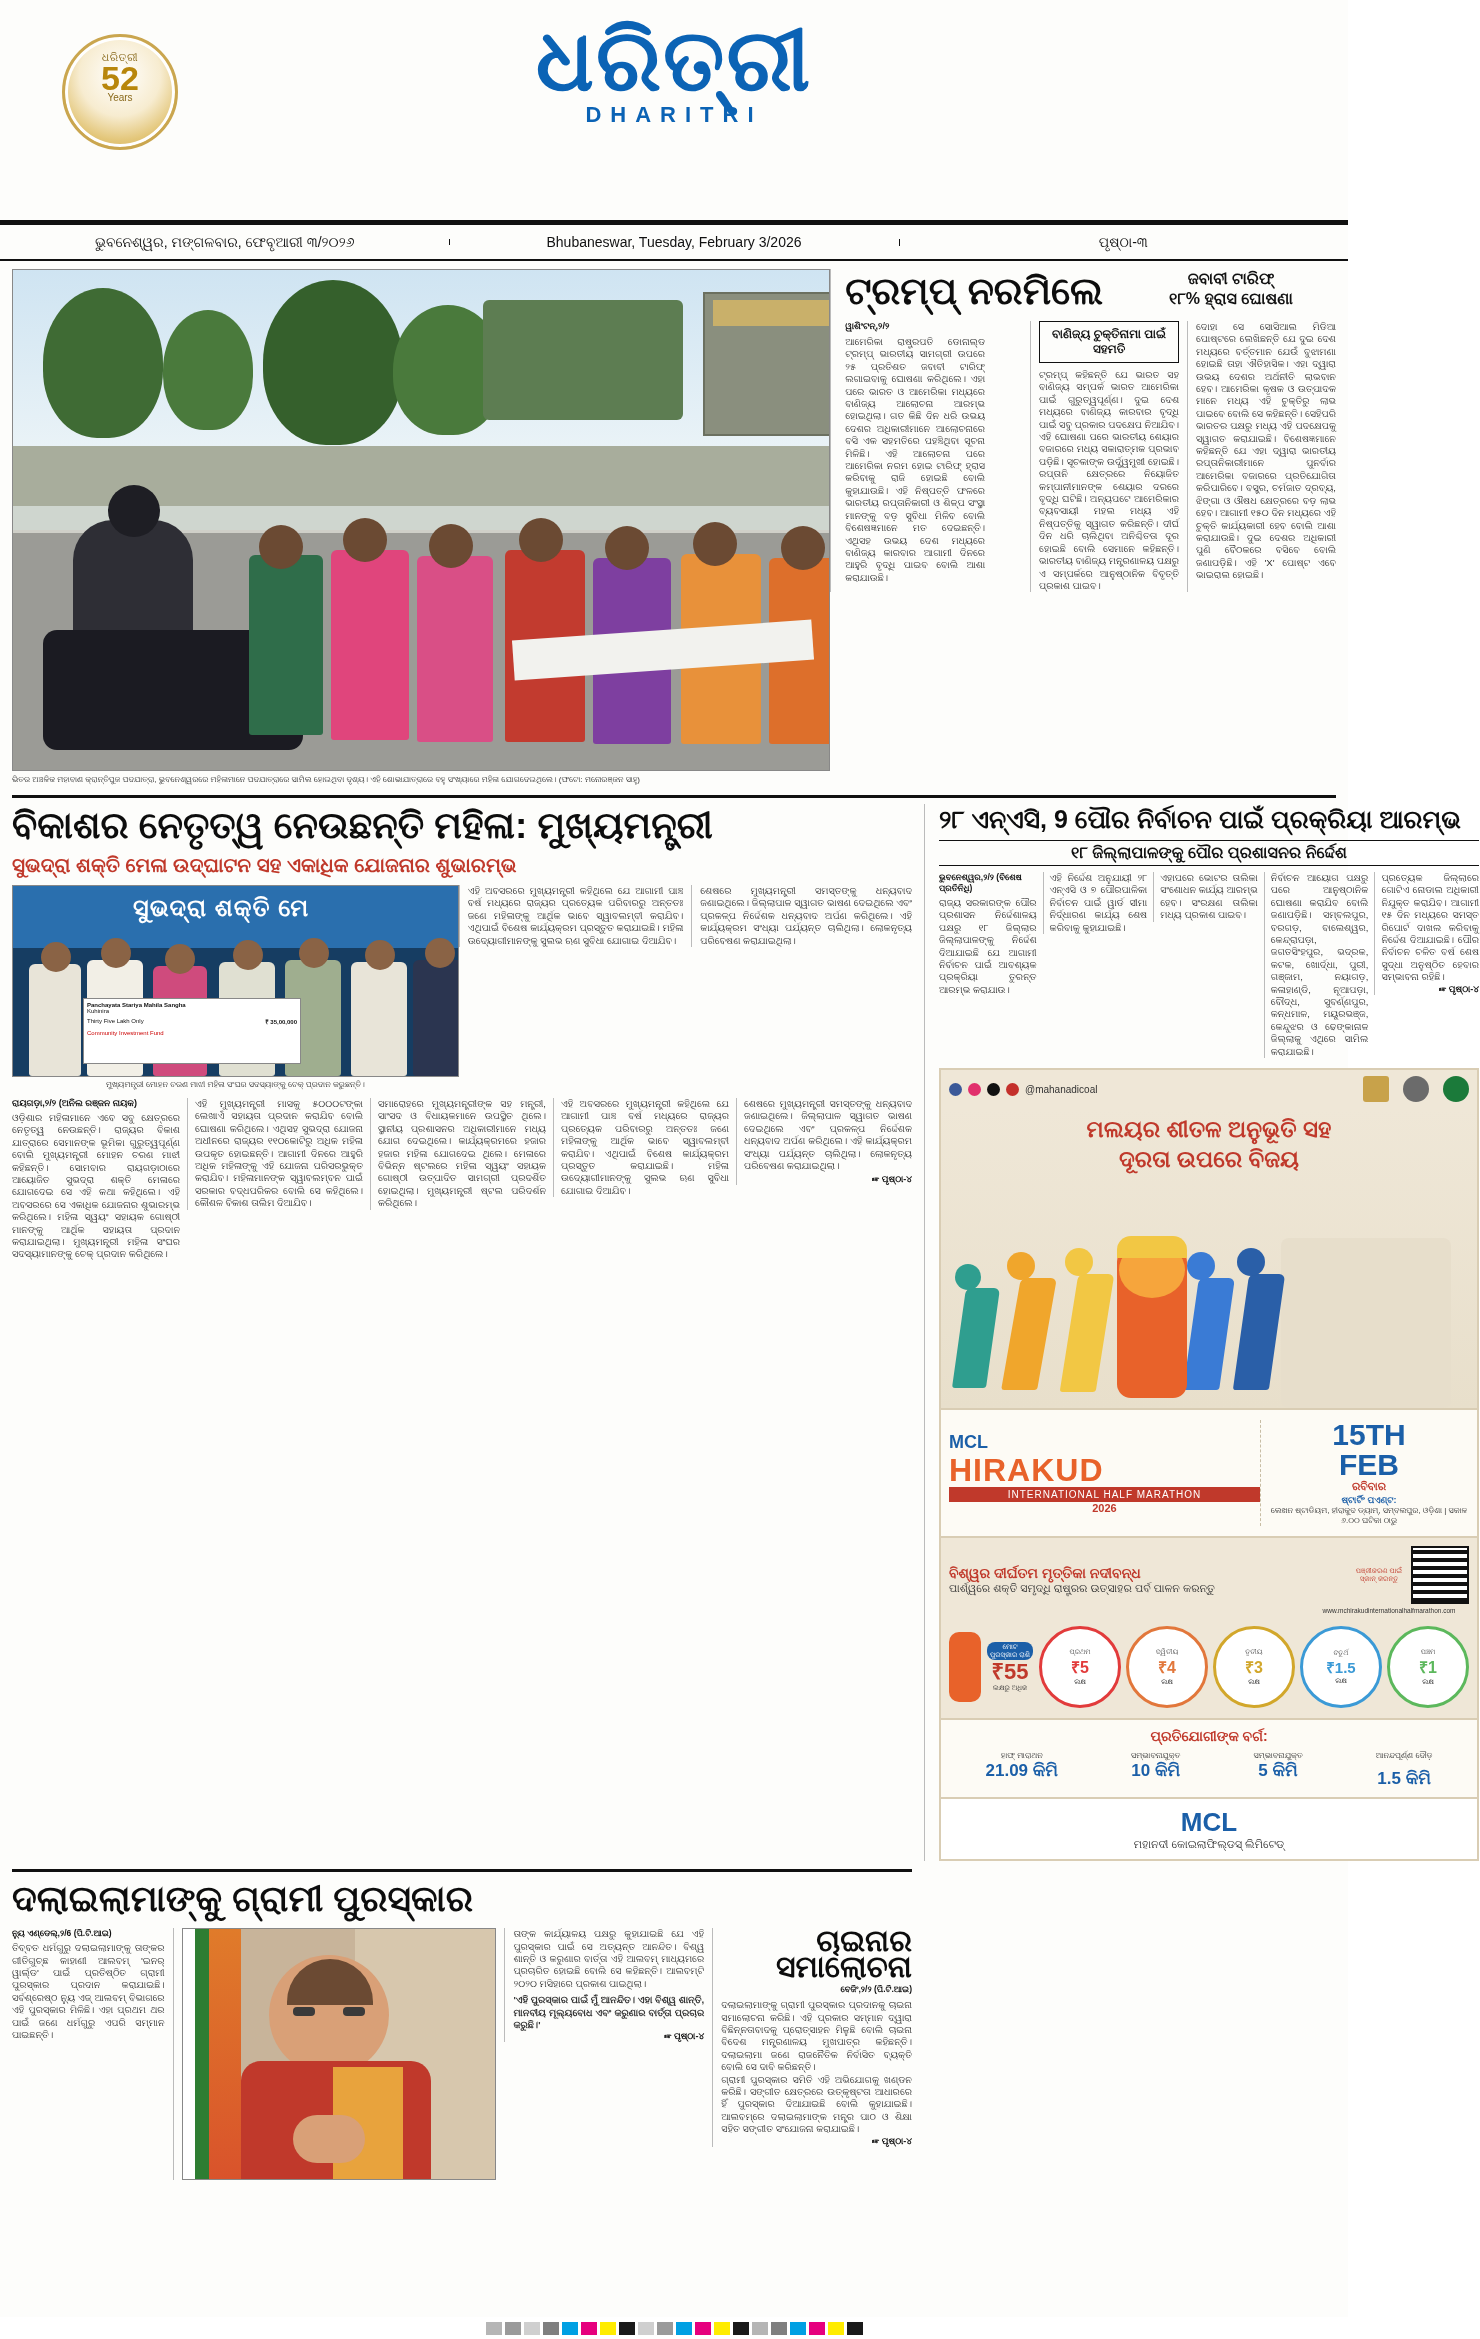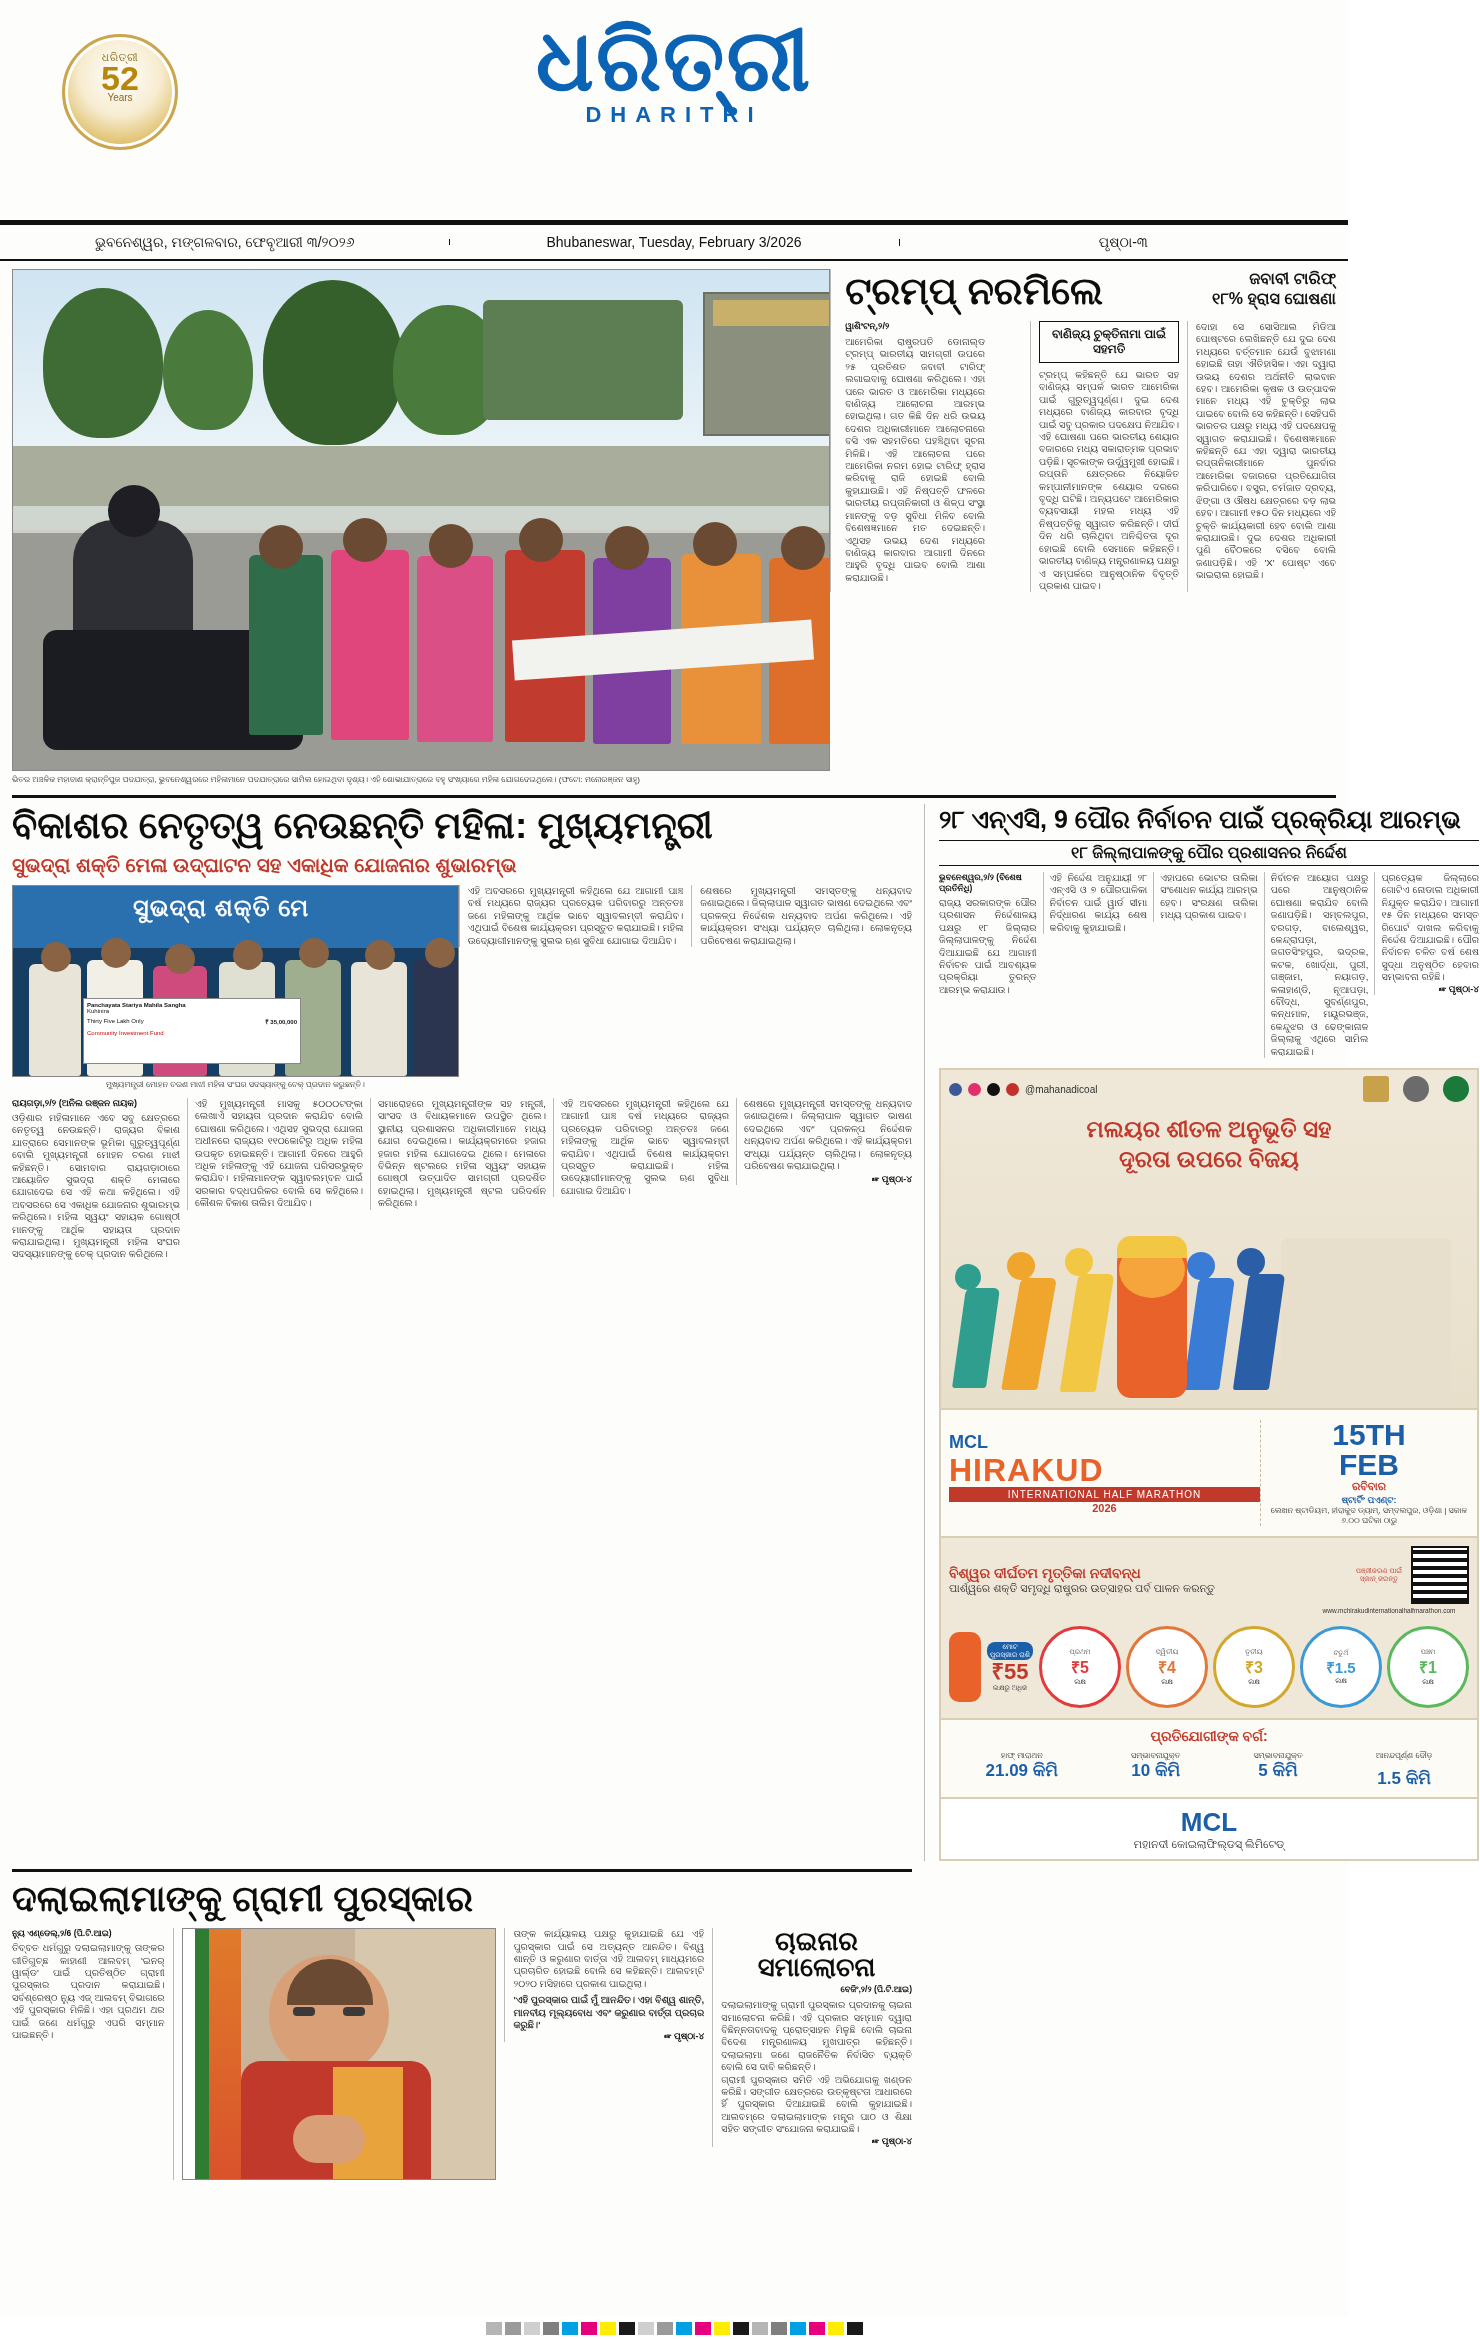--- a/index.html
+++ b/index.html
@@ -112,21 +112,21 @@
           <div style="position:absolute;left:500px;top:360px;width:300px;height:40px;background:#f2f2ee;transform:rotate(-4deg);"></div>
         </div>
         <div class="caption" style="margin-top:4px;">ଭିତର ଅଞ୍ଚଳିକ ମହାବାଣ କ୍ରାନ୍ତିପୁଜ ପଦଯାତ୍ରା, ଭୁବନେଶ୍ୱରରେ ମହିଳାମାନେ ପଦଯାତ୍ରାରେ ସାମିଲ ହୋଇଥିବା ଦୃଶ୍ୟ। ଏହି ଶୋଭାଯାତ୍ରାରେ ବହୁ ସଂଖ୍ୟାରେ ମହିଳା ଯୋଗଦେଇଥିଲେ।  (ଫଟୋ: ମନୋରଞ୍ଜନ ସାହୁ)</div>
       </div>
 
       <div style="width:540px;padding-left:14px;" class="col-rule">
         <div class="row" style="align-items:flex-start;">
           <div style="flex:1;">
             <div class="headline-od" style="font-size:38px;line-height:44px;">ଟ୍ରମ୍ପ୍ ନରମିଲେ</div>
           </div>
-          <div style="width:210px;text-align:right;">
+          <div style="width:210px;text-align:center;">
             <div style="font-size:16px;font-weight:bold;line-height:20px;">ଜବାବୀ ଟାରିଫ୍</div>
             <div style="font-size:16px;font-weight:bold;line-height:20px;">୧୮% ହ୍ରାସ ଘୋଷଣା</div>
           </div>
         </div>
 
         <div class="row" style="margin-top:8px;">
           <div style="flex:1;padding-right:8px;">
             <div style="font-size:9px;font-weight:bold;margin-bottom:4px;">ୱାଶିଂଟନ୍,୨/୨</div>
             <div class="bodytext">ଆମେରିକା ରାଷ୍ଟ୍ରପତି ଡୋନାଲ୍ଡ ଟ୍ରମ୍ପ୍ ଭାରତୀୟ ସାମଗ୍ରୀ ଉପରେ ୨୫ ପ୍ରତିଶତ ଜବାବୀ ଟାରିଫ୍ ଲଗାଇବାକୁ ଘୋଷଣା କରିଥିଲେ। ଏହା ପରେ ଭାରତ ଓ ଆମେରିକା ମଧ୍ୟରେ ବାଣିଜ୍ୟ ଆଲୋଚନା ଆରମ୍ଭ ହୋଇଥିଲା। ଗତ କିଛି ଦିନ ଧରି ଉଭୟ ଦେଶର ଅଧିକାରୀମାନେ ଆଲୋଚନାରେ ବସି ଏକ ସହମତିରେ ପହଞ୍ଚିଥିବା ସୂଚନା ମିଳିଛି। ଏହି ଆଲୋଚନା ପରେ ଆମେରିକା ନରମ ହୋଇ ଟାରିଫ୍ ହ୍ରାସ କରିବାକୁ ରାଜି ହୋଇଛି ବୋଲି କୁହାଯାଉଛି। ଏହି ନିଷ୍ପତ୍ତି ଫଳରେ ଭାରତୀୟ ରପ୍ତାନିକାରୀ ଓ ଶିଳ୍ପ ସଂସ୍ଥା ମାନଙ୍କୁ ବଡ଼ ସୁବିଧା ମିଳିବ ବୋଲି ବିଶେଷଜ୍ଞମାନେ ମତ ଦେଇଛନ୍ତି। ଏଥିସହ ଉଭୟ ଦେଶ ମଧ୍ୟରେ ବାଣିଜ୍ୟ କାରବାର ଆଗାମୀ ଦିନରେ ଆହୁରି ବୃଦ୍ଧି ପାଇବ ବୋଲି ଆଶା କରାଯାଉଛି।</div>
           </div>
@@ -408,21 +408,21 @@
             </div>
           </div>
 
           <div style="width:200px;padding:0 8px;" class="col-rule">
             <div class="bodytext">ତାଙ୍କ କାର୍ଯ୍ୟାଳୟ ପକ୍ଷରୁ କୁହାଯାଇଛି ଯେ ଏହି ପୁରସ୍କାର ପାଇଁ ସେ ଅତ୍ୟନ୍ତ ଆନନ୍ଦିତ। ବିଶ୍ୱ ଶାନ୍ତି ଓ କରୁଣାର ବାର୍ତ୍ତା ଏହି ଆଲବମ୍ ମାଧ୍ୟମରେ ପ୍ରଚାରିତ ହୋଇଛି ବୋଲି ସେ କହିଛନ୍ତି। ଆଲବମ୍‌ଟି ୨୦୨୦ ମସିହାରେ ପ୍ରକାଶ ପାଇଥିଲା।</div>
             <div class="bodytext" style="font-weight:bold;margin-top:4px;">'ଏହି ପୁରସ୍କାର ପାଇଁ ମୁଁ ଆନନ୍ଦିତ। ଏହା ବିଶ୍ୱ ଶାନ୍ତି, ମାନବୀୟ ମୂଲ୍ୟବୋଧ ଏବଂ କରୁଣାର ବାର୍ତ୍ତା ପ୍ରଚାର କରୁଛି।'</div>
             <div style="font-size:9px;font-weight:bold;text-align:right;">☞ ପୃଷ୍ଠା-୪</div>
           </div>
 
           <div style="width:200px;padding-left:8px;" class="col-rule">
-            <div class="headline-od" style="font-size:26px;line-height:26px;text-align:center;">ଚାଇନାର ସମାଲୋଚନା</div>
+            <div class="headline-od" style="font-size:30px;line-height:26px;text-align:right;">ଚାଇନାର ସମାଲୋଚନା</div>
             <div style="font-size:8.5px;font-weight:bold;text-align:right;margin:4px 0;">ବେଜିଂ,୨/୨ (ପି.ଟି.ଆଇ)</div>
             <div class="bodytext">ଦଲାଇଲାମାଙ୍କୁ ଗ୍ରାମୀ ପୁରସ୍କାର ପ୍ରଦାନକୁ ଚାଇନା ସମାଲୋଚନା କରିଛି। ଏହି ପ୍ରକାର ସମ୍ମାନ ଦ୍ୱାରା ବିଛିନ୍ନତାବାଦକୁ ପ୍ରୋତ୍ସାହନ ମିଳୁଛି ବୋଲି ଚାଇନା ବିଦେଶ ମନ୍ତ୍ରଣାଳୟ ମୁଖପାତ୍ର କହିଛନ୍ତି। ଦଲାଇଲାମା ଜଣେ ରାଜନୈତିକ ନିର୍ବାସିତ ବ୍ୟକ୍ତି ବୋଲି ସେ ଦାବି କରିଛନ୍ତି।</div>
             <div class="bodytext">ଗ୍ରାମୀ ପୁରସ୍କାର ସମିତି ଏହି ଅଭିଯୋଗକୁ ଖଣ୍ଡନ କରିଛି। ସଙ୍ଗୀତ କ୍ଷେତ୍ରରେ ଉତ୍କୃଷ୍ଟତା ଆଧାରରେ ହିଁ ପୁରସ୍କାର ଦିଆଯାଇଛି ବୋଲି କୁହାଯାଇଛି। ଆଲବମ୍‌ରେ ଦଲାଇଲାମାଙ୍କ ମନ୍ତ୍ର ପାଠ ଓ ଶିକ୍ଷା ସହିତ ସଙ୍ଗୀତ ସଂଯୋଜନା କରାଯାଇଛି।</div>
             <div style="font-size:9px;font-weight:bold;text-align:right;">☞ ପୃଷ୍ଠା-୪</div>
           </div>
         </div>
       </div>
     </div>
   </div>
 

